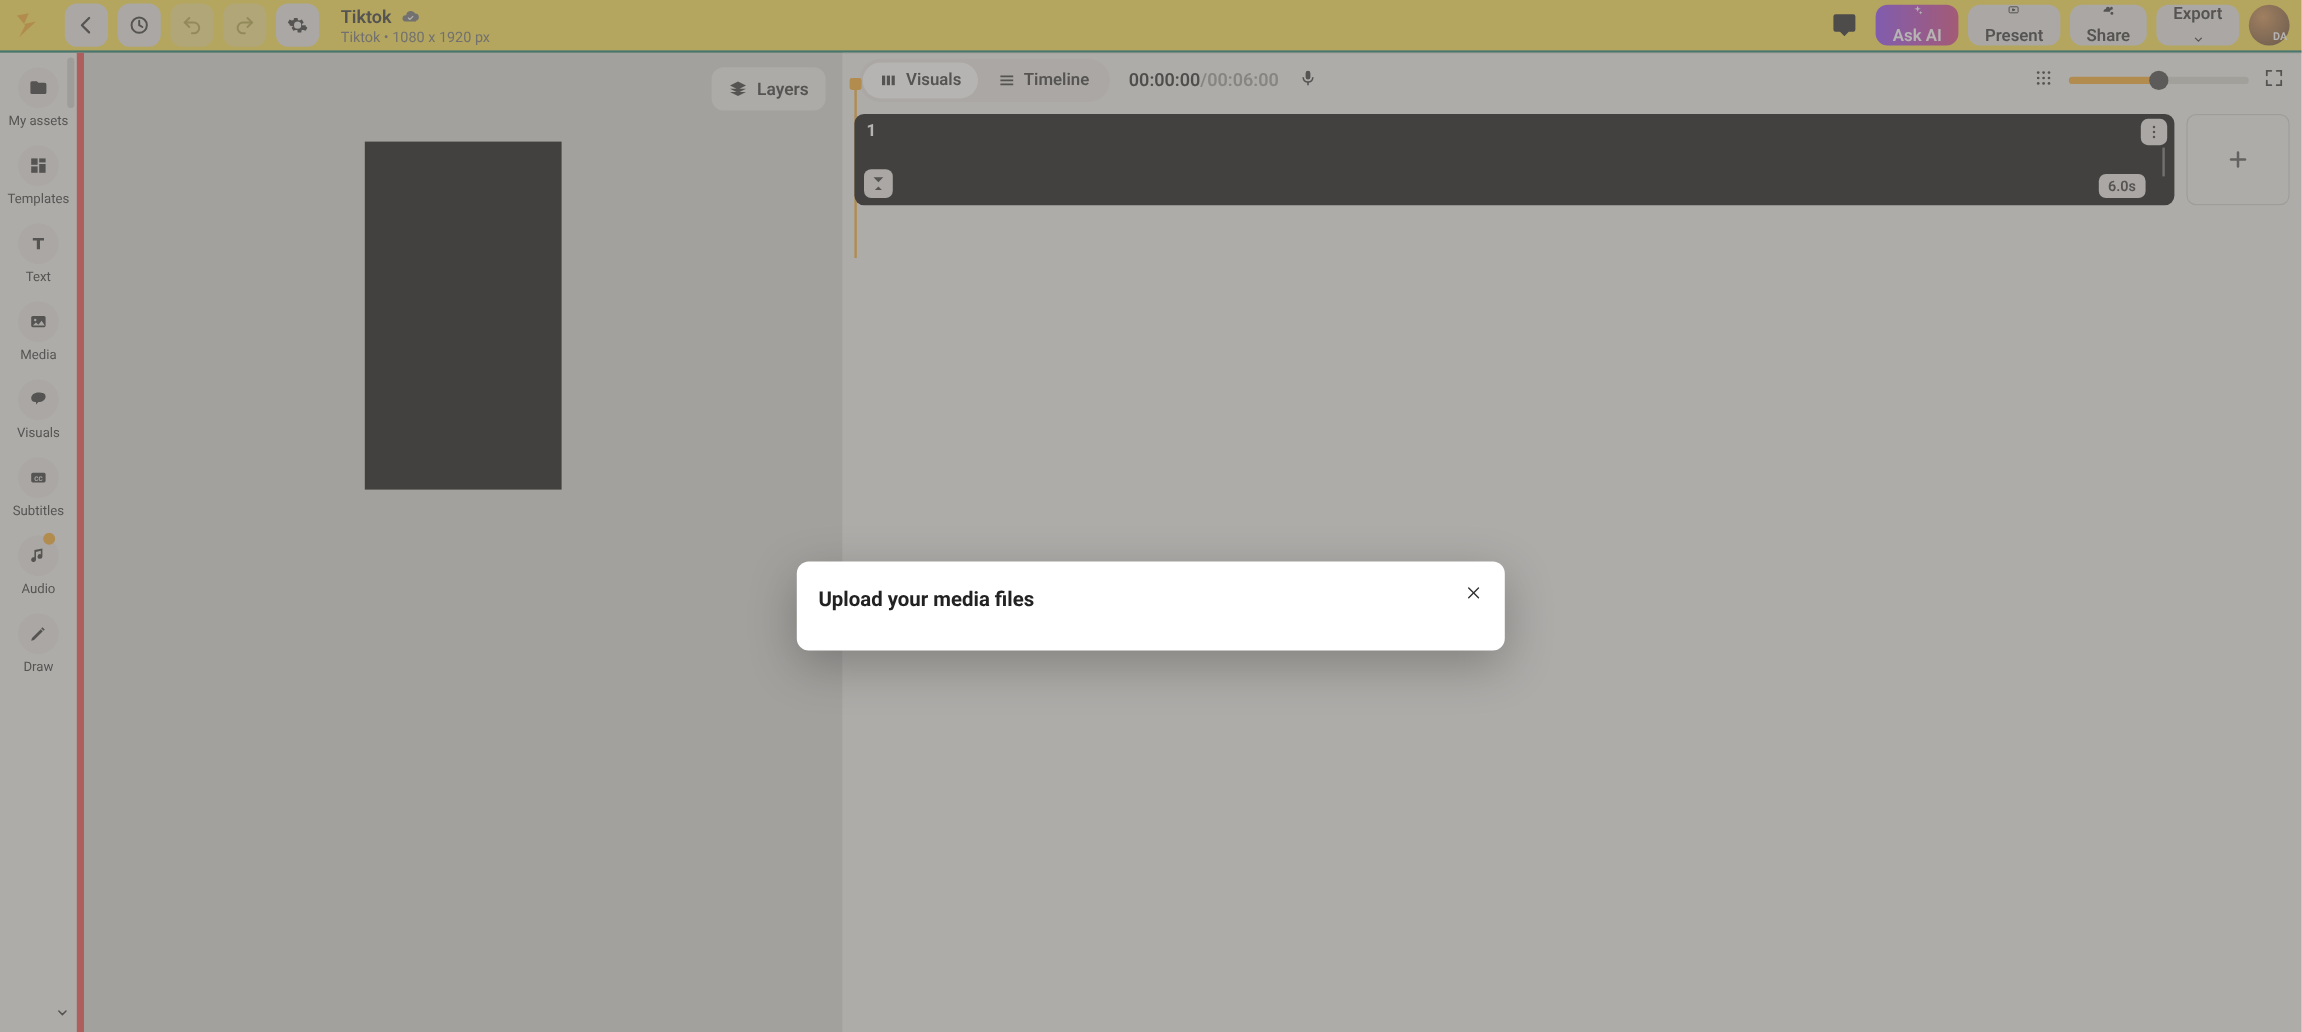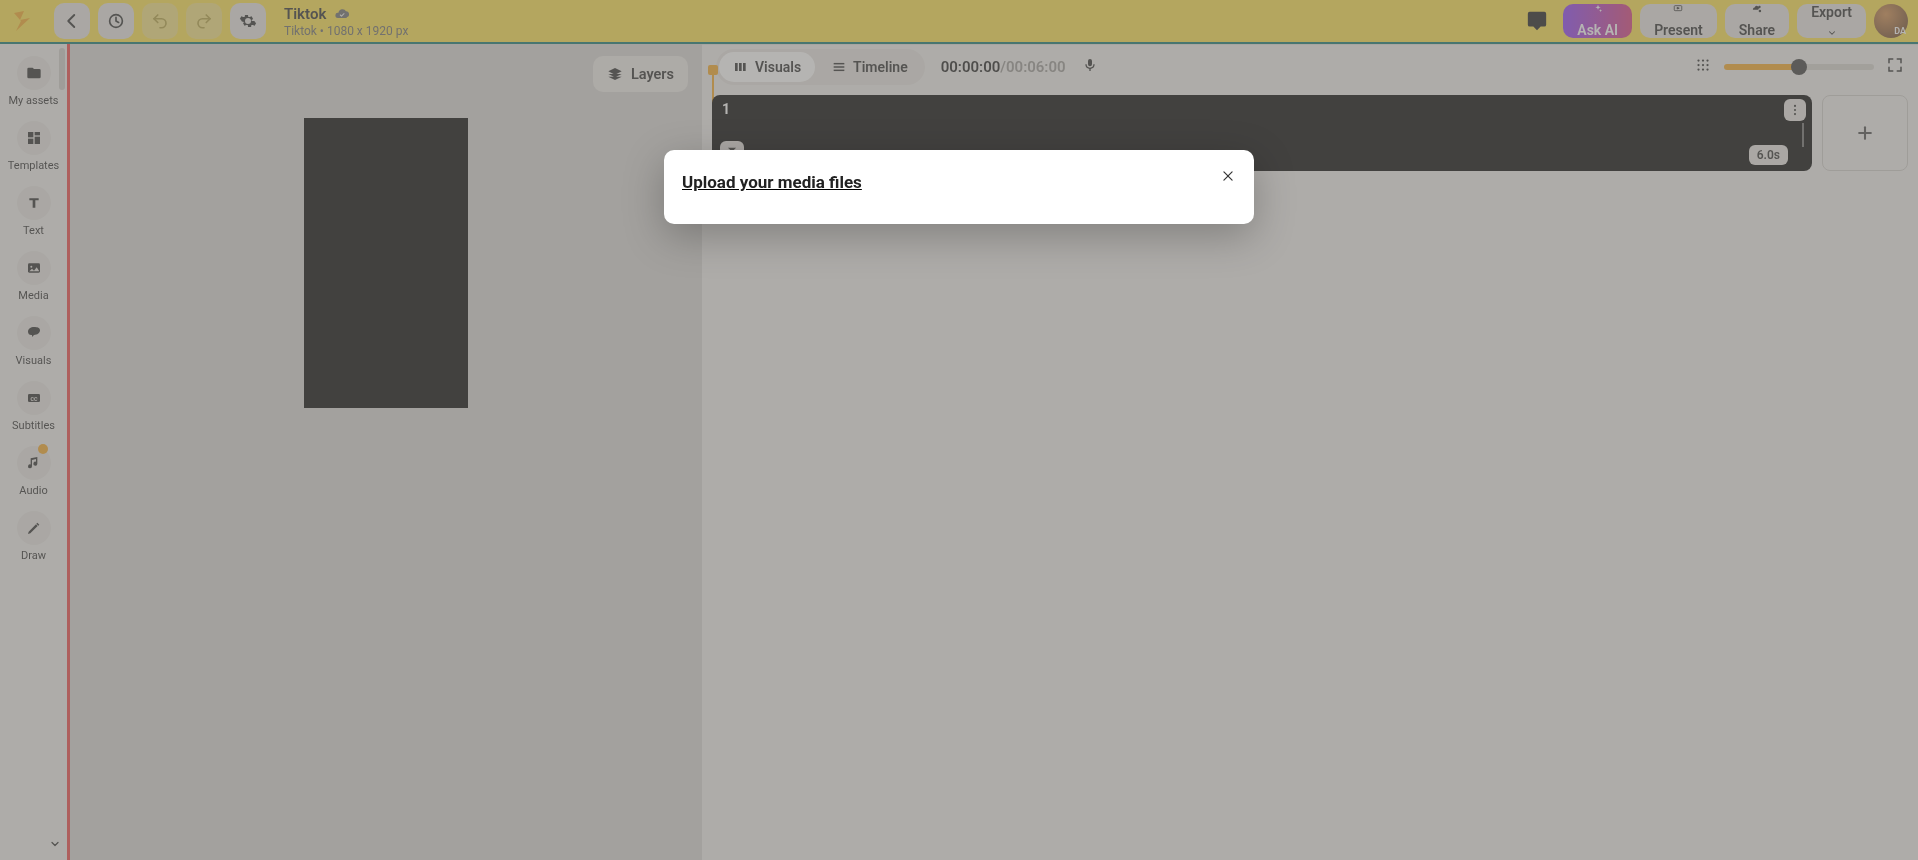--- a/index.html
+++ b/index.html
@@ -61,21 +61,21 @@
 
   .small-icon{width:16px;height:16px;}
   .chev{width:14px;height:14px;}
 
   
   .main-wrap { position: absolute; top: 44px; left: 0; right: 0; bottom: 0; display:flex; }
   .sidebar {
     width: 70px; background: #f0eeec; padding-top: 12px;
     display: flex; flex-direction: column; align-items: center; gap: 14px;
     position: relative;
-    border-right: 3px solid #ef4444;
+    border-right: 6px solid #ef4444;
   }
   .sb-scroll-indicator{
     position:absolute; top:4px; right:2px; width:6px; height:42px; background:#cfccc7; border-radius:3px;
   }
   .sb-item { display: flex; flex-direction: column; align-items: center; gap: 4px; cursor: pointer; width: 100%; position:relative; }
   .sb-icon {
     width: 34px; height: 34px; border-radius: 50%;
     background: #e6e3df; display: flex; align-items: center; justify-content: center; color:#2b2b2b;
   }
   .sb-icon svg{width:16px;height:16px;}
@@ -197,23 +197,22 @@
     margin:4px 10px 10px 10px;
     border:1px solid #d8d5d0; border-radius:8px; background:#efece8;
     height:46px; display:flex; align-items:center; gap:10px; padding:0 12px;
     color:#3a3a3a; font-size:14.5px; cursor:pointer;
   }
   .audio-row svg{width:18px;height:18px;color:#3a3a3a;}
 
   
   .overlay{
     position:absolute; inset:0; background:rgba(120,118,115,0.55);
-    display:flex; align-items:flex-start; justify-content:center;
+    display:flex; align-items:center; justify-content:center;
     z-index:50;
-    text-decoration:underline;
   }
   .modal{
     margin-top:150px;
     width:590px; background:#fff; border-radius:10px;
     box-shadow:0 12px 40px rgba(0,0,0,0.25);
     padding:22px 18px 32px 18px;
     position:relative;
   }
   .modal-title{ font-size:17px; font-weight:700; color:#222; }
   .modal-close{

